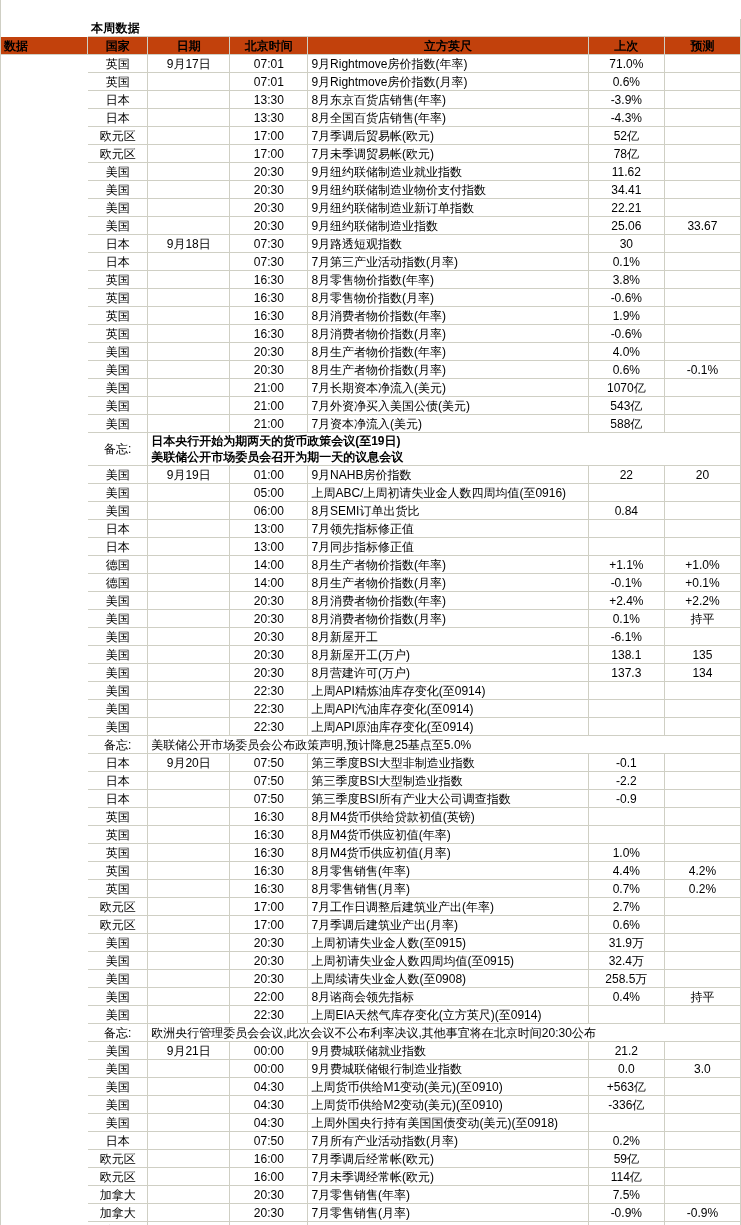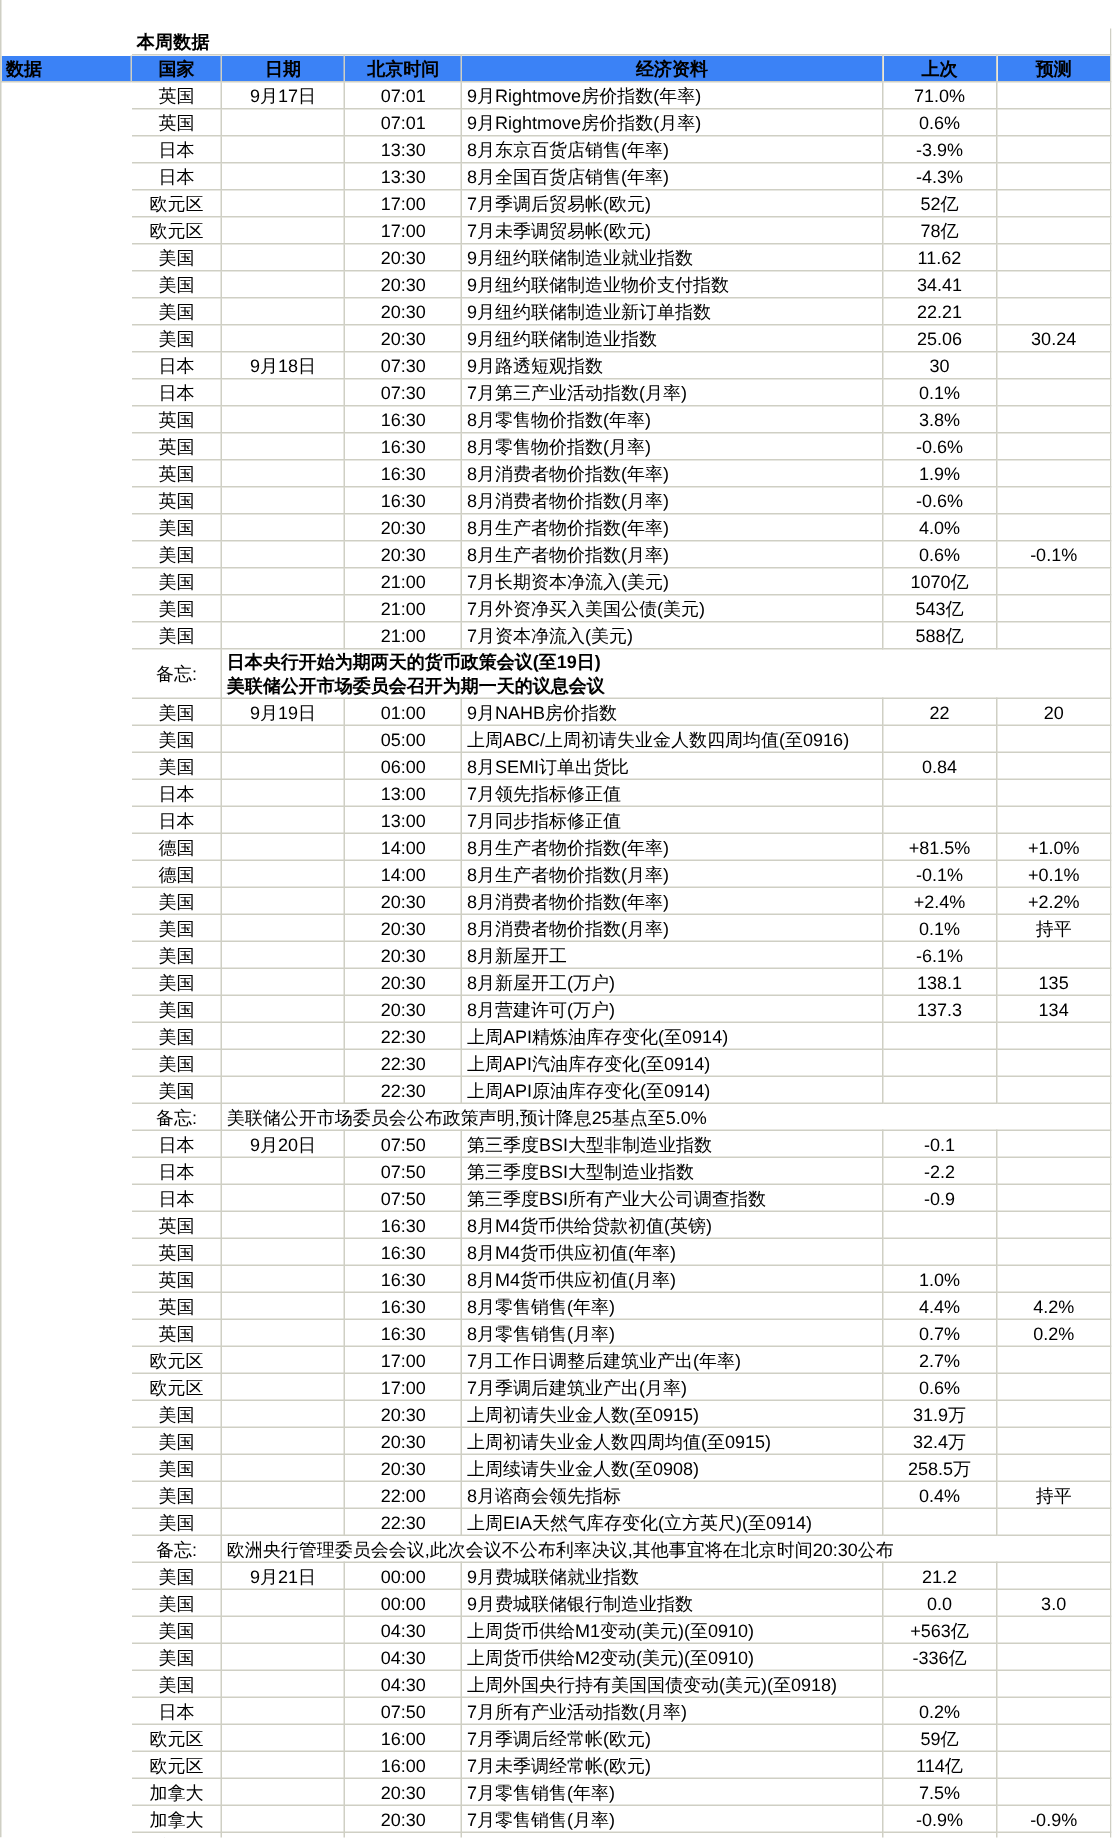--- a/index.html
+++ b/index.html
@@ -53,21 +53,21 @@
   .title-cell {
     font-weight: bold;
     font-size: 12.5px;
     text-align: left;
     letter-spacing: 0.2px;
   }
   .hdr td {
     font-weight: bold;
     text-align: center;
     font-size: 12.5px;
-    background: #3b82f6;
+    background: #c2410c;
     font-family: Liberation Serif, serif;
   }
   .hdr .left-label {
     text-align: left;
     font-weight: bold;
   }
   td.ctr { text-align: center; }
   td.lft { text-align: left; }
 
   .memo-label {
@@ -119,21 +119,21 @@
         </tr>
         <tr class="title-row">
           <td class="blank" style="border-bottom: 1px solid rgb(207, 207, 196);"></td>
           <td class="title-cell" colspan="6">本周数据</td>
         </tr>
         <tr class="hdr">
           <td class="left-label">数据</td>
           <td>国家</td>
           <td>日期</td>
           <td>北京时间</td>
-          <td>经济资料</td>
+          <td>立方英尺</td>
           <td>上次</td>
           <td>预测</td>
         </tr>
         <tr>
           <td class="blank"></td>
           <td class="ctr">英国</td>
           <td class="ctr">9月17日</td>
           <td class="ctr">07:01</td>
           <td class="lft">9月Rightmove房价指数(年率)</td>
           <td class="ctr">71.0%</td>
@@ -211,21 +211,21 @@
           <td class="ctr">22.21</td>
           <td class="ctr"></td>
         </tr>
         <tr>
           <td class="blank"></td>
           <td class="ctr">美国</td>
           <td class="ctr"></td>
           <td class="ctr">20:30</td>
           <td class="lft">9月纽约联储制造业指数</td>
           <td class="ctr">25.06</td>
-          <td class="ctr">30.24</td>
+          <td class="ctr">33.67</td>
         </tr>
         <tr>
           <td class="blank"></td>
           <td class="ctr">日本</td>
           <td class="ctr">9月18日</td>
           <td class="ctr">07:30</td>
           <td class="lft">9月路透短观指数</td>
           <td class="ctr">30</td>
           <td class="ctr"></td>
         </tr>
@@ -371,21 +371,21 @@
           <td class="lft">7月同步指标修正值</td>
           <td class="ctr"></td>
           <td class="ctr"></td>
         </tr>
         <tr>
           <td class="blank"></td>
           <td class="ctr">德国</td>
           <td class="ctr"></td>
           <td class="ctr">14:00</td>
           <td class="lft">8月生产者物价指数(年率)</td>
-          <td class="ctr">+81.5%</td>
+          <td class="ctr">+1.1%</td>
           <td class="ctr">+1.0%</td>
         </tr>
         <tr>
           <td class="blank"></td>
           <td class="ctr">德国</td>
           <td class="ctr"></td>
           <td class="ctr">14:00</td>
           <td class="lft">8月生产者物价指数(月率)</td>
           <td class="ctr">-0.1%</td>
           <td class="ctr">+0.1%</td>

